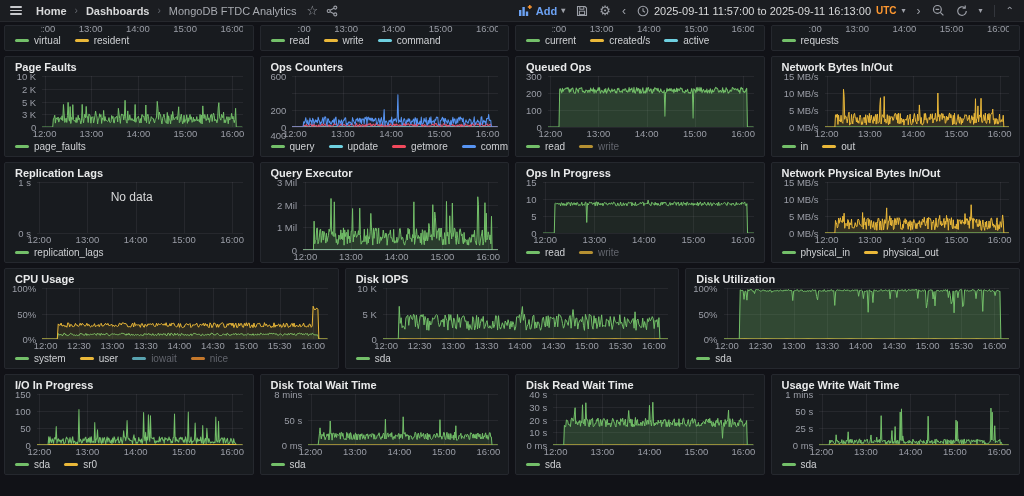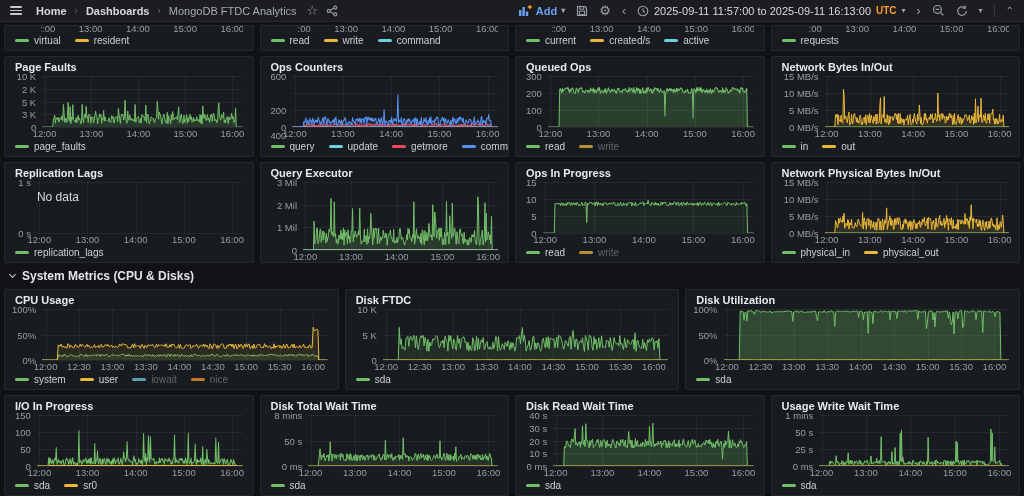--- a/index.html
+++ b/index.html
@@ -34,21 +34,21 @@
 
   .chart { flex:1; display:flex; flex-direction:column; padding:2px 10px 0 6px; min-height:0; }
   .chart-main { flex:1; display:flex; min-height:0; }
   .ylabels { position:relative; }
   .ytick { position:absolute; right:6px; transform:translateY(-50%); font-size:9.5px; color:#9a9da6; white-space:nowrap; }
   .plot { flex:1; position:relative; }
   .gridh, .gridv { position:absolute; background:rgba(204,204,220,0.08); }
   .gridh { left:0; right:0; height:1px; }
   .gridv { top:0; bottom:0; width:1px; }
   .plot svg { position:absolute; inset:0; width:100%; height:100%; }
-  .nodata { position:absolute; left:0; right:16px; top:16%; text-align:left; font-size:12px; color:#d8d9da; }
+  .nodata { position:absolute; left:0; right:16px; top:16%; text-align:center; font-size:12px; color:#d8d9da; }
   .xlabels { height:12px; position:relative; }
   .xtick { position:absolute; transform:translateX(-50%); font-size:9.5px; color:#9a9da6; top:1px; white-space:nowrap; }
 
   .legend { display:flex; align-items:center; gap:14px; padding:2px 8px 5px 10px; height:17px; flex-wrap:nowrap; overflow:hidden; }
   .legend-item { display:flex; align-items:center; gap:5px; cursor:pointer; }
   .swatch { width:14px; height:3px; border-radius:2px; flex:none; }
   .legend-label { font-size:10px; color:#ced0d3; white-space:nowrap; }
   .legend-item.dim .legend-label { color:#62656d; }
   .legend-item.dim .swatch { opacity:.75; }
 
@@ -574,24 +574,20 @@
             <span class="swatch" style="background: rgb(115, 191, 105);"></span>
             <span class="legend-label">physical_in</span>
           </span>
           <span class="legend-item">
             <span class="swatch" style="background: rgb(234, 184, 57);"></span>
             <span class="legend-label">physical_out</span>
           </span>
         </div>
       </div>
     </div>
-    <div class="section-row">
-      <span class="sec-chev"></span>
-      <span class="section-title">System Metrics (CPU &amp; Disks)</span>
-    </div>
     <div class="row" style="grid-template-columns: repeat(3, 1fr); height: 101px;">
       <div class="panel">
         <div class="panel-title">CPU Usage</div>
         <div class="chart">
           <div class="chart-main">
             <div class="ylabels" style="width: 31.2px;">
               <span class="ytick" style="top: 0%;">100%</span>
               <span class="ytick" style="top: 50%;">50%</span>
               <span class="ytick" style="top: 100%;">0%</span>
             </div>
@@ -641,21 +637,21 @@
             <span class="swatch" style="background: rgb(110, 208, 224);"></span>
             <span class="legend-label">iowait</span>
           </span>
           <span class="legend-item dim">
             <span class="swatch" style="background: rgb(255, 152, 48);"></span>
             <span class="legend-label">nice</span>
           </span>
         </div>
       </div>
       <div class="panel">
-        <div class="panel-title">Disk FTDC</div>
+        <div class="panel-title">Disk IOPS</div>
         <div class="chart">
           <div class="chart-main">
             <div class="ylabels" style="width: 31.2px;">
               <span class="ytick" style="top: 0%;">10 K</span>
               <span class="ytick" style="top: 50%;">5 K</span>
               <span class="ytick" style="top: 100%;">0</span>
             </div>
             <div class="plot">
               <div class="gridh" style="top: 0%;"></div>
               <div class="gridh" style="top: 50%;"></div>

